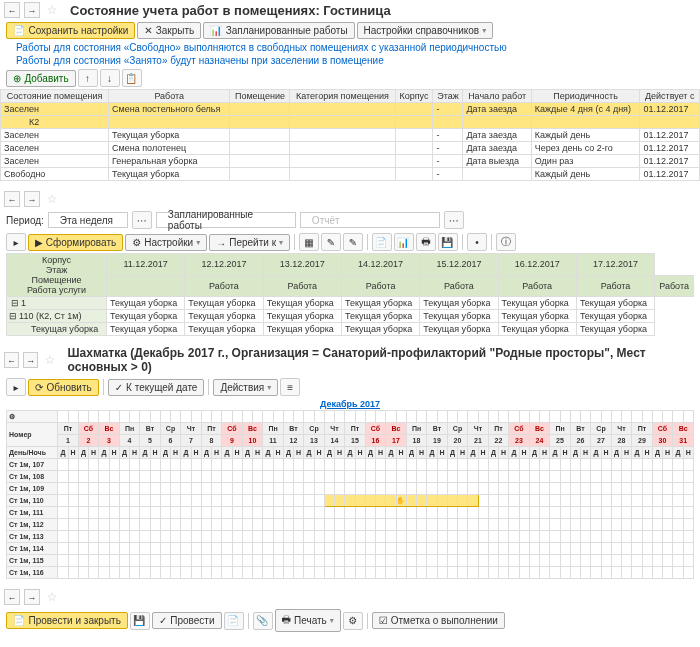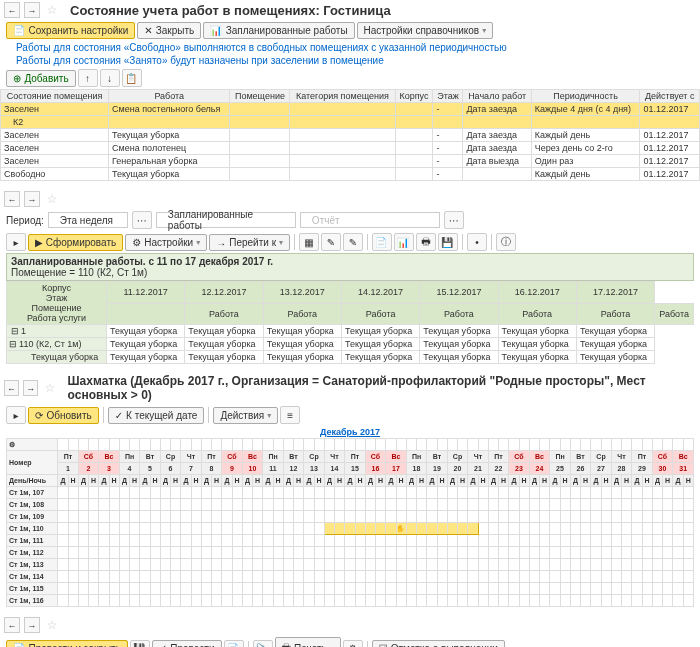--- a/index.html
+++ b/index.html
@@ -79,21 +79,21 @@
         <td>Смена постельного белья</td>
         <td></td>
         <td></td>
         <td></td>
         <td>-</td>
         <td>Дата заезда</td>
         <td>Каждые 4 дня (с 4 дня)</td>
         <td>01.12.2017</td>
       </tr>
       <tr class="highlight">
-        <td style="padding-left: 12px;">К2</td>
+        <td style="padding-left: 28px;">К2</td>
         <td></td>
         <td></td>
         <td></td>
         <td></td>
         <td></td>
         <td></td>
         <td></td>
         <td></td>
       </tr>
       <tr>
@@ -177,24 +177,20 @@
   <div class="icon-btn">📄</div>
   <div class="icon-btn">📊</div>
   <div class="icon-btn">🖶</div>
   <div class="icon-btn">💾</div>
   <div class="sep"></div>
   <div class="icon-btn">•</div>
   <div class="sep"></div>
   <div class="icon-btn">ⓘ</div>
 </div>
 <div style="margin:0 6px">
-  <div class="report-hdr">
-    <b>Запланированные работы. с 11 по 17 декабря 2017 г.</b><br>
-    <span>Помещение = 110 (К2, Ст 1м)</span>
-  </div>
   <table class="report-tbl">
     <tbody id="t2b">
         <tr>
           <th rowspan="2" class="tree-cell" style="width: 100px;">Корпус<br>Этаж<br>Помещение<br>Работа услуги</th>
           <th>11.12.2017</th>
           <th>12.12.2017</th>
           <th>13.12.2017</th>
           <th>14.12.2017</th>
           <th>15.12.2017</th>
           <th>16.12.2017</th>

